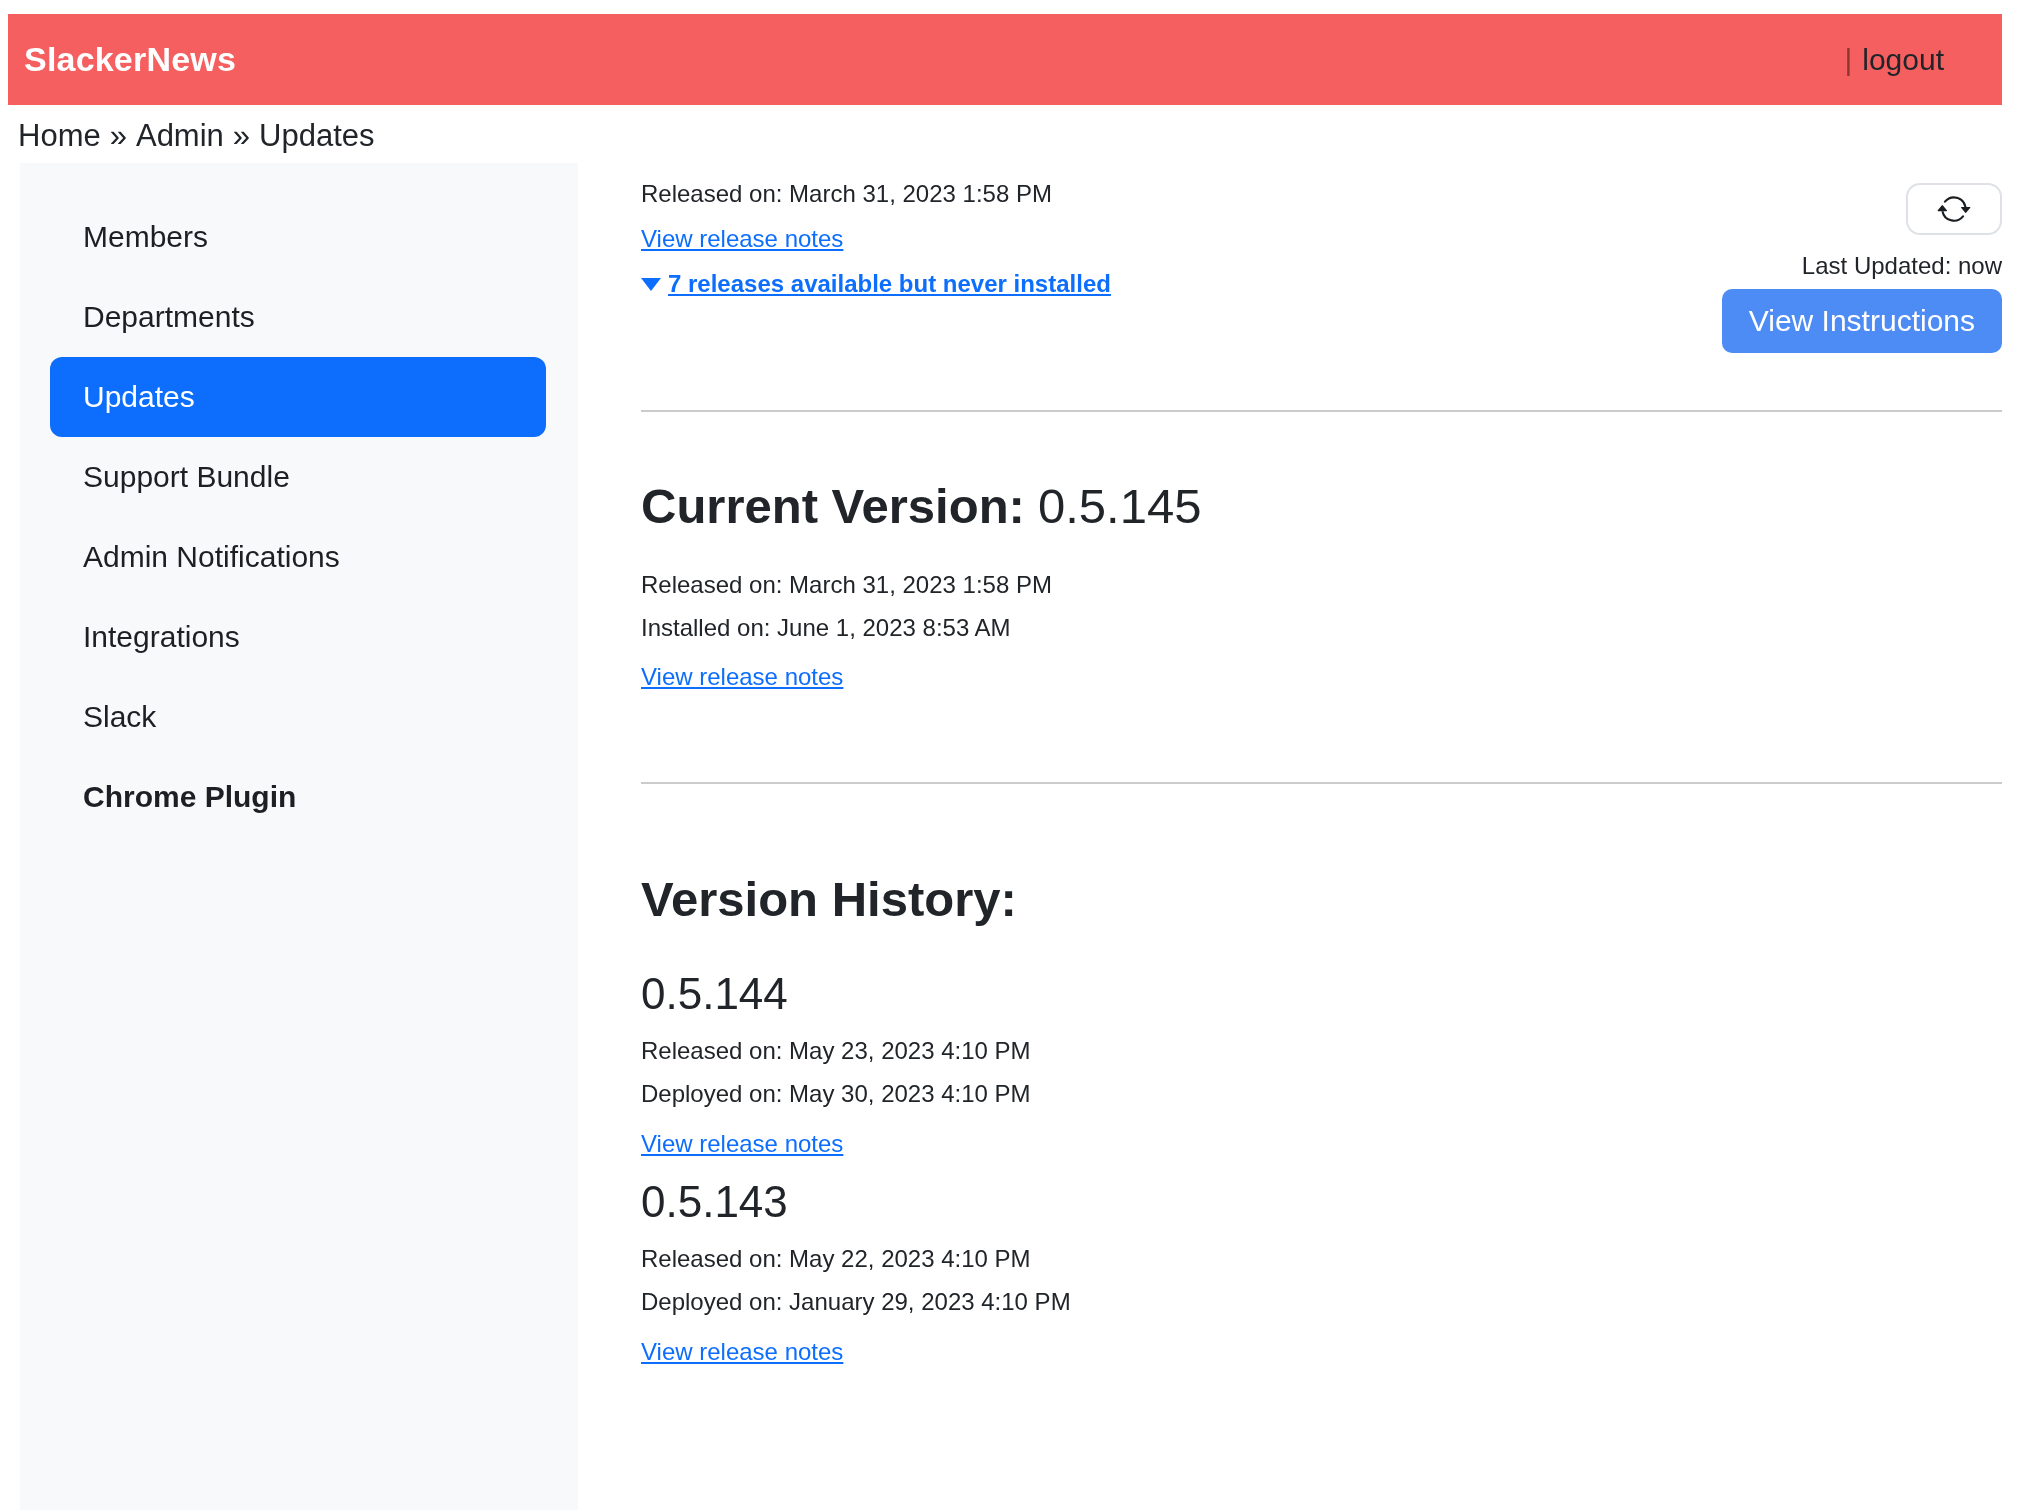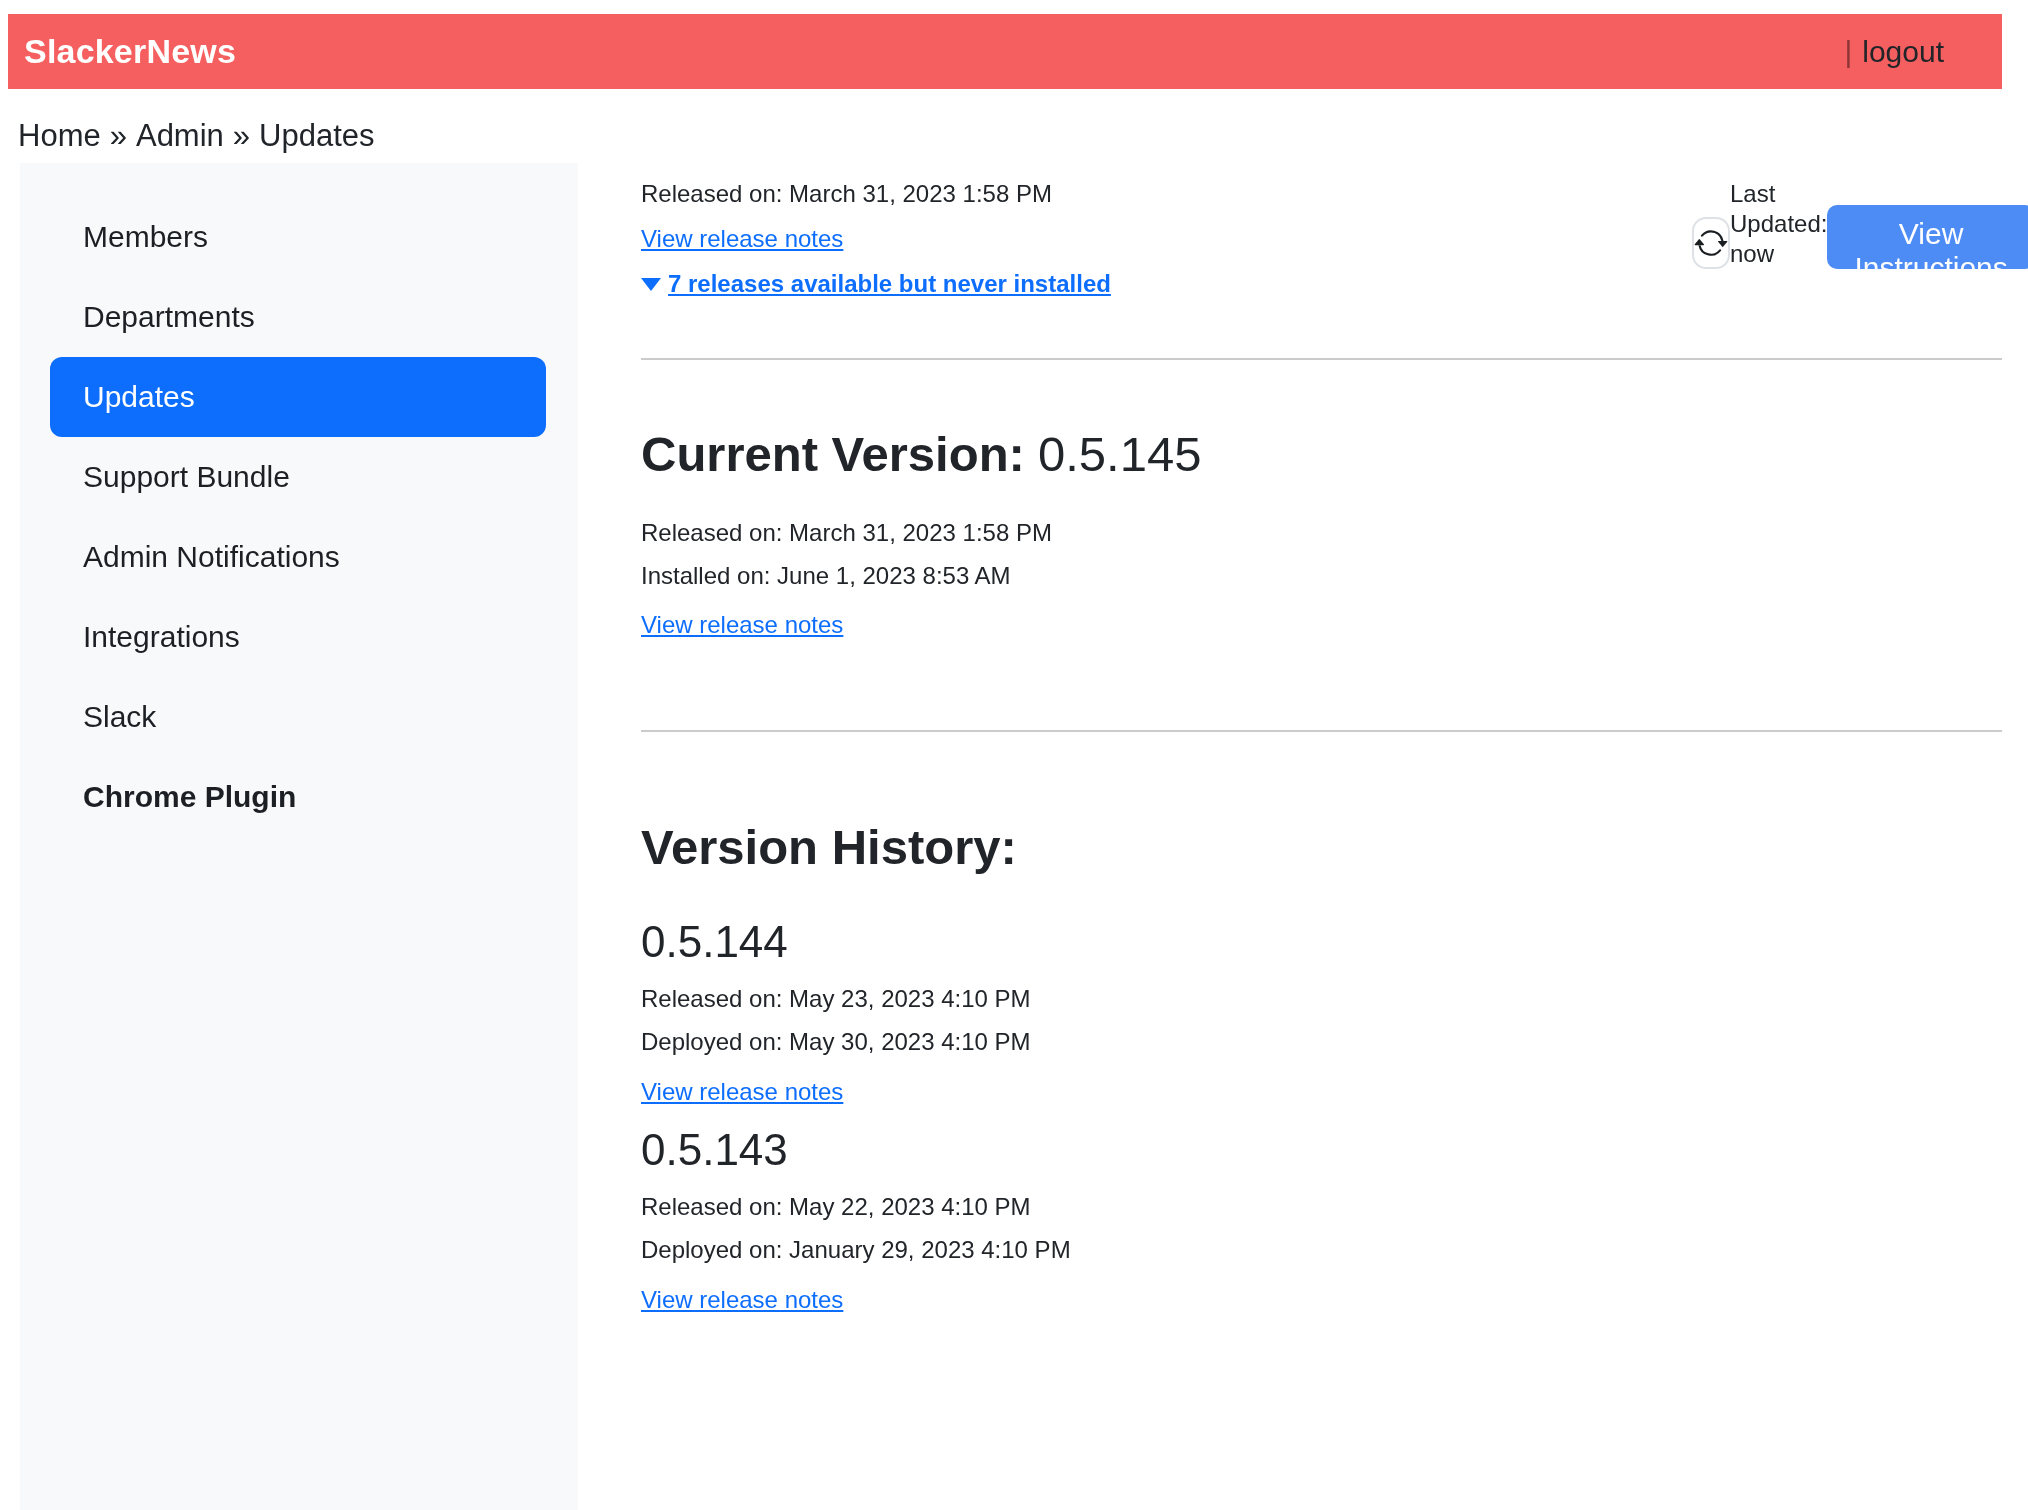--- a/index.html
+++ b/index.html
@@ -3,21 +3,21 @@
 <meta charset="utf-8">
 <style>
   html,body{margin:0;padding:0;}
   body{
     width:2028px;height:1510px;position:relative;overflow:hidden;
     background:#ffffff;color:#212529;
     font-family:"Liberation Sans","DejaVu Sans",sans-serif;
   }
   
   .topbar{
-    position:absolute;left:8px;top:14px;width:1994px;height:75px;
+    position:absolute;left:8px;top:14px;width:1994px;height:91px;
     background:#f55f5f;display:flex;align-items:center;justify-content:space-between;
     padding:0 58px 0 16px;box-sizing:border-box;
   }
   .brand{font-size:34px;font-weight:700;color:#ffffff;letter-spacing:.2px;cursor:pointer;}
   .logout-area{display:flex;align-items:center;font-size:30px;}
   .logout-sep{color:#8d3434;margin-right:10px;}
   .logout-link{color:#212529;text-decoration:none;cursor:pointer;}
   
   .breadcrumb{position:absolute;left:18px;top:116px;font-size:31px;line-height:40px;color:#212529;}
   .crumb{cursor:pointer;}
@@ -40,21 +40,21 @@
   .main p{font-size:24px;line-height:35px;margin:0;}
   .link{
     display:block;width:fit-content;font-size:24px;line-height:35px;
     color:#0d6efd;text-decoration:underline;cursor:pointer;
   }
   .rule{border:none;height:2px;background:#cbcbcb;margin:57px 0 0 0;}
   .rule.second{margin-top:88px;}
   
   .update-row{display:flex;align-items:flex-start;}
   .col-left{flex:1;}
-  .col-right{width:310px;display:flex;flex-direction:row;align-items:flex-end;}
+  .col-right{width:310px;display:flex;flex-direction:column;align-items:flex-end;}
   .mt-h1{margin-top:27px;}
   .mt-rel{margin-top:13px !important;}
   .mt-link{margin-top:10px;}
   .toggle-row{display:inline-flex;align-items:center;margin-top:10px;cursor:pointer;font-weight:bold;}
   .caret-down{
     width:0;height:0;border-left:10px solid transparent;border-right:10px solid transparent;
     border-top:13px solid #0d6efd;margin-right:7px;position:relative;top:1px;
   }
   .refresh-btn{
     margin-top:20px;width:96px;height:52px;background:#ffffff;

